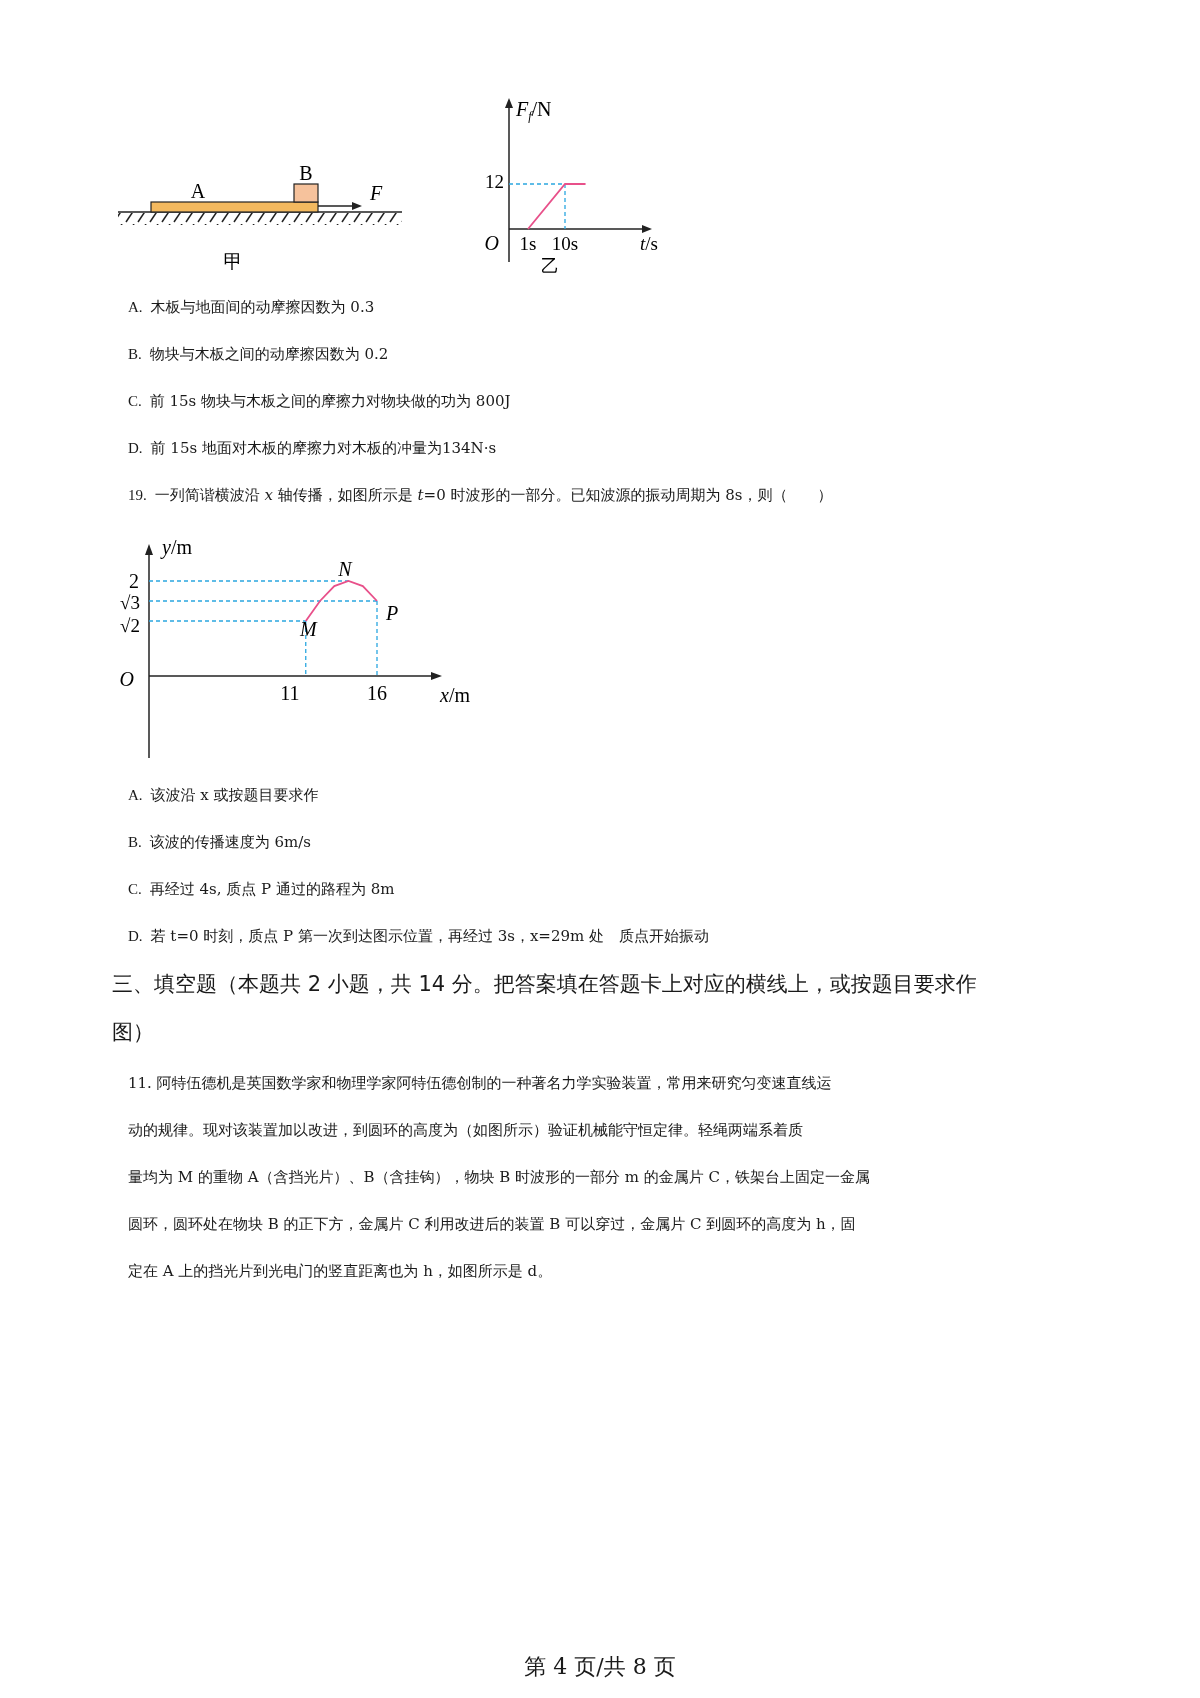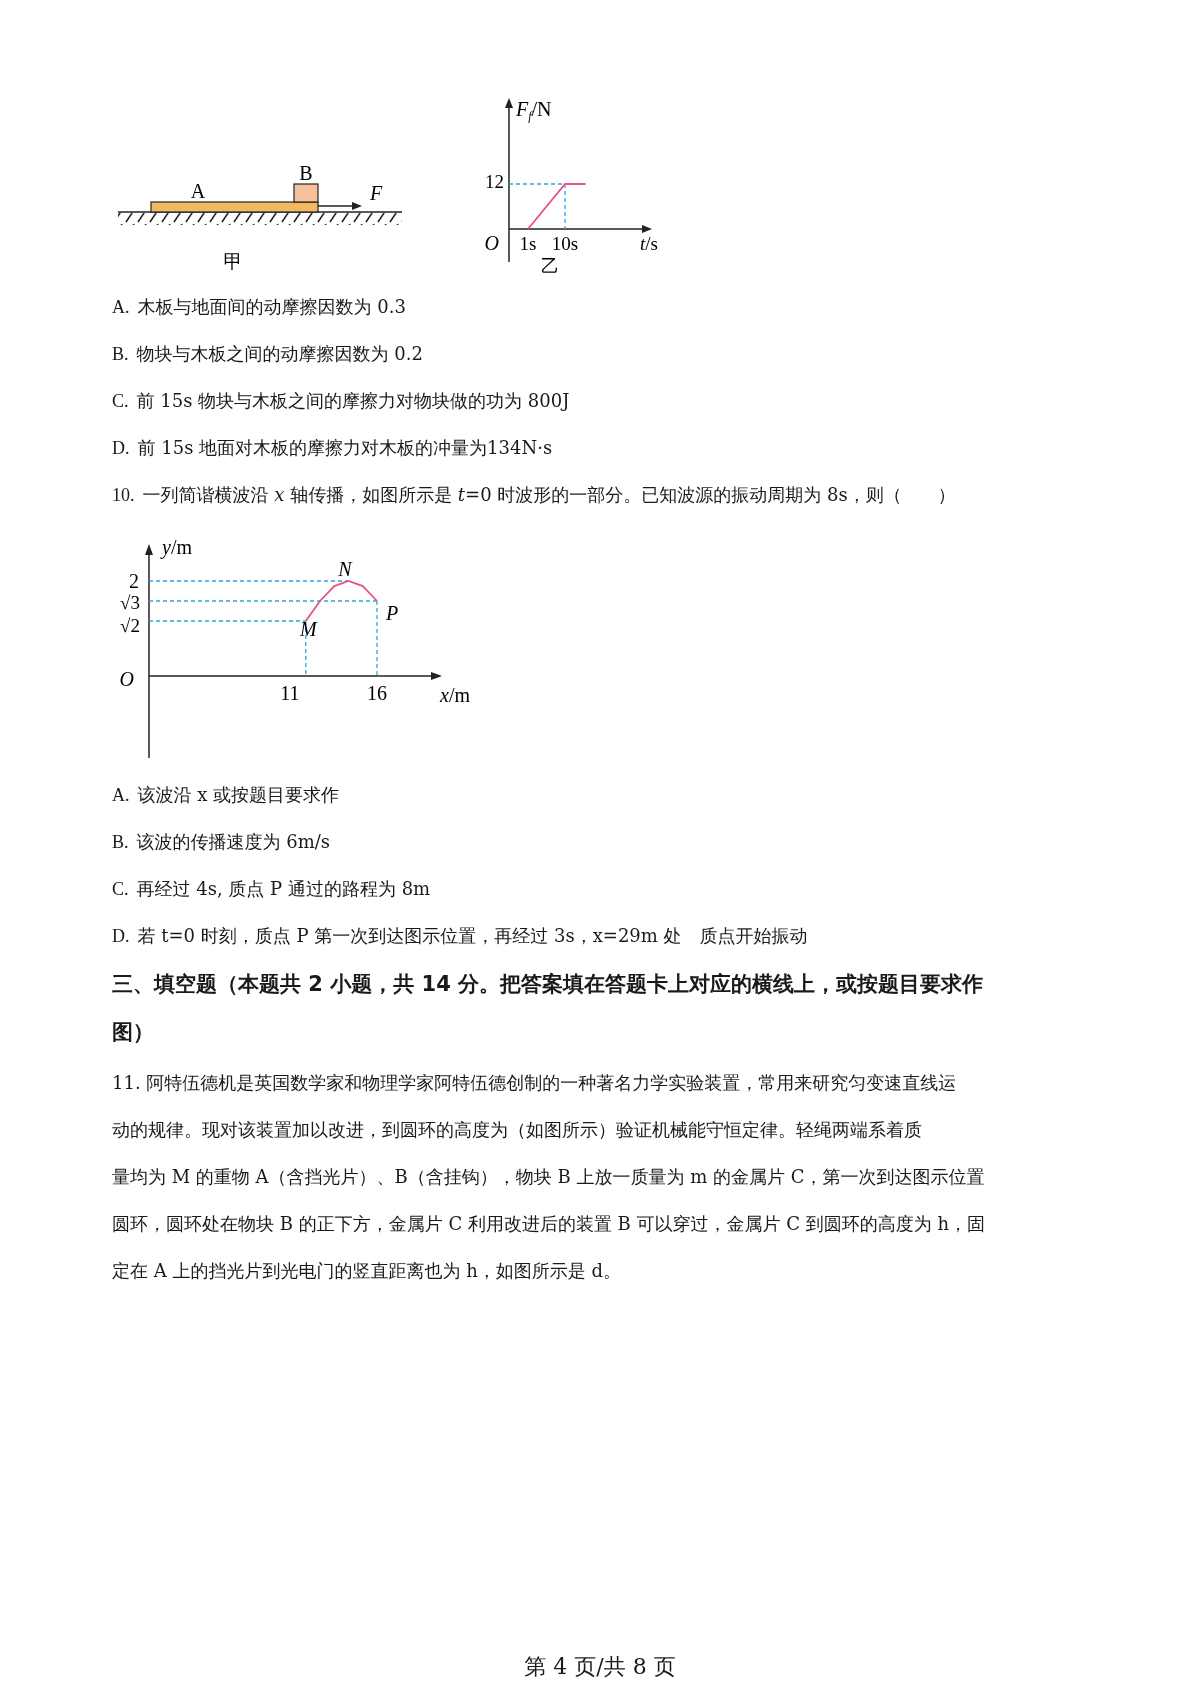--- a/index.html
+++ b/index.html
@@ -2,23 +2,23 @@
 <html><head>
 <meta charset="utf-8">
 <style>
   html, body { margin: 0; padding: 0; background: #ffffff; }
   body {
     width: 1200px; height: 1698px; position: relative; overflow: hidden;
     font-family: "DejaVu Serif", "Liberation Serif", serif;
     color: #1a1a1a;
   }
   .abs { position: absolute; }
-  .line { position: absolute; left: 112px; font-size: 18px; line-height: 24px; white-space: nowrap; }
+  .line { position: absolute; left: 128px; font-size: 15px; line-height: 24px; white-space: nowrap; }
   .opt-letter { font-family: "Liberation Serif", serif; margin-right: 8px; }
-  .heading { position: absolute; left: 112px; font-size: 21px; font-weight: bold; line-height: 28px; white-space: nowrap; font-family: "DejaVu Sans", sans-serif; }
+  .heading { position: absolute; left: 112px; font-size: 21px; font-weight: normal; line-height: 28px; white-space: nowrap; font-family: "DejaVu Sans", sans-serif; }
   .footer { position: absolute; left: 0; width: 1200px; top: 1652px; text-align: center; font-size: 22px; }
   svg text { font-family: "Liberation Serif", serif; }
   .ital { font-style: italic; }
 </style>
 </head>
 <body>
 
 <svg class="abs" style="left:100px;top:140px" width="320" height="140">
   <defs>
     <pattern id="hatch" width="12" height="14" patternUnits="userSpaceOnUse">
@@ -55,21 +55,21 @@
   <text x="170" y="160" font-size="19"><tspan class="ital">t</tspan><tspan>/s</tspan></text>
   <text x="80" y="182" font-size="18" text-anchor="middle" style="font-family:'DejaVu Sans',sans-serif">乙</text>
 </svg>
 
 <div class="line" style="top:295px"><span class="opt-letter">A.</span><span>木板与地面间的动摩擦因数为 0.3</span></div>
 <div class="line" style="top:342px"><span class="opt-letter">B.</span><span>物块与木板之间的动摩擦因数为 0.2</span></div>
 <div class="line" style="top:389px"><span class="opt-letter">C.</span><span>前 15s 物块与木板之间的摩擦力对物块做的功为 800J</span></div>
 <div class="line" style="top:436px"><span class="opt-letter">D.</span><span>前 15s 地面对木板的摩擦力对木板的冲量为134N·s</span></div>
 
 <div class="line" style="top:483px">
-  <span class="opt-letter">10.</span><span>一列简谐横波沿</span>
+  <span class="opt-letter">19.</span><span>一列简谐横波沿</span>
   <span class="ital">x</span>
   <span>轴传播，如图所示是</span>
   <span class="ital">t</span><span>=0 时波形的一部分。已知波源的振动周期为 8s，则（　　）</span>
 </div>
 
 <svg class="abs" style="left:100px;top:520px" width="400" height="250">
   <line x1="49" y1="238" x2="49" y2="32" stroke="#222" stroke-width="1.5"></line>
   <polygon points="49,24 45,35 53,35" fill="#222"></polygon>
   <line x1="49" y1="156" x2="332" y2="156" stroke="#222" stroke-width="1.5"></line>
   <polygon points="342,156 331,152 331,160" fill="#222"></polygon>
@@ -97,17 +97,17 @@
 <div class="line" style="top:783px"><span class="opt-letter">A.</span><span>该波沿 x 或按题目要求作</span></div>
 <div class="line" style="top:830px"><span class="opt-letter">B.</span><span>该波的传播速度为 6m/s</span></div>
 <div class="line" style="top:877px"><span class="opt-letter">C.</span><span>再经过 4s, 质点 P 通过的路程为 8m</span></div>
 <div class="line" style="top:924px"><span class="opt-letter">D.</span><span>若 t=0 时刻，质点 P 第一次到达图示位置，再经过 3s，x=29m 处　质点开始振动</span></div>
 
 <div class="heading" style="top:970px">三、填空题（本题共 2 小题，共 14 分。把答案填在答题卡上对应的横线上，或按题目要求作</div>
 <div class="heading" style="top:1018px">图）</div>
 
 <div class="line" style="top:1071px">11. 阿特伍德机是英国数学家和物理学家阿特伍德创制的一种著名力学实验装置，常用来研究匀变速直线运</div>
 <div class="line" style="top:1118px">动的规律。现对该装置加以改进，到圆环的高度为（如图所示）验证机械能守恒定律。轻绳两端系着质</div>
-<div class="line" style="top:1165px">量均为 M 的重物 A（含挡光片）、B（含挂钩），物块 B 上放一质量为 m 的金属片 C，第一次到达图示位置</div>
+<div class="line" style="top:1165px">量均为 M 的重物 A（含挡光片）、B（含挂钩），物块 B 时波形的一部分 m 的金属片 C，铁架台上固定一金属</div>
 <div class="line" style="top:1212px">圆环，圆环处在物块 B 的正下方，金属片 C 利用改进后的装置 B 可以穿过，金属片 C 到圆环的高度为 h，固</div>
 <div class="line" style="top:1259px">定在 A 上的挡光片到光电门的竖直距离也为 h，如图所示是 d。</div>
 
 <div class="footer">第 4 页/共 8 页</div>
 
 </body></html>

